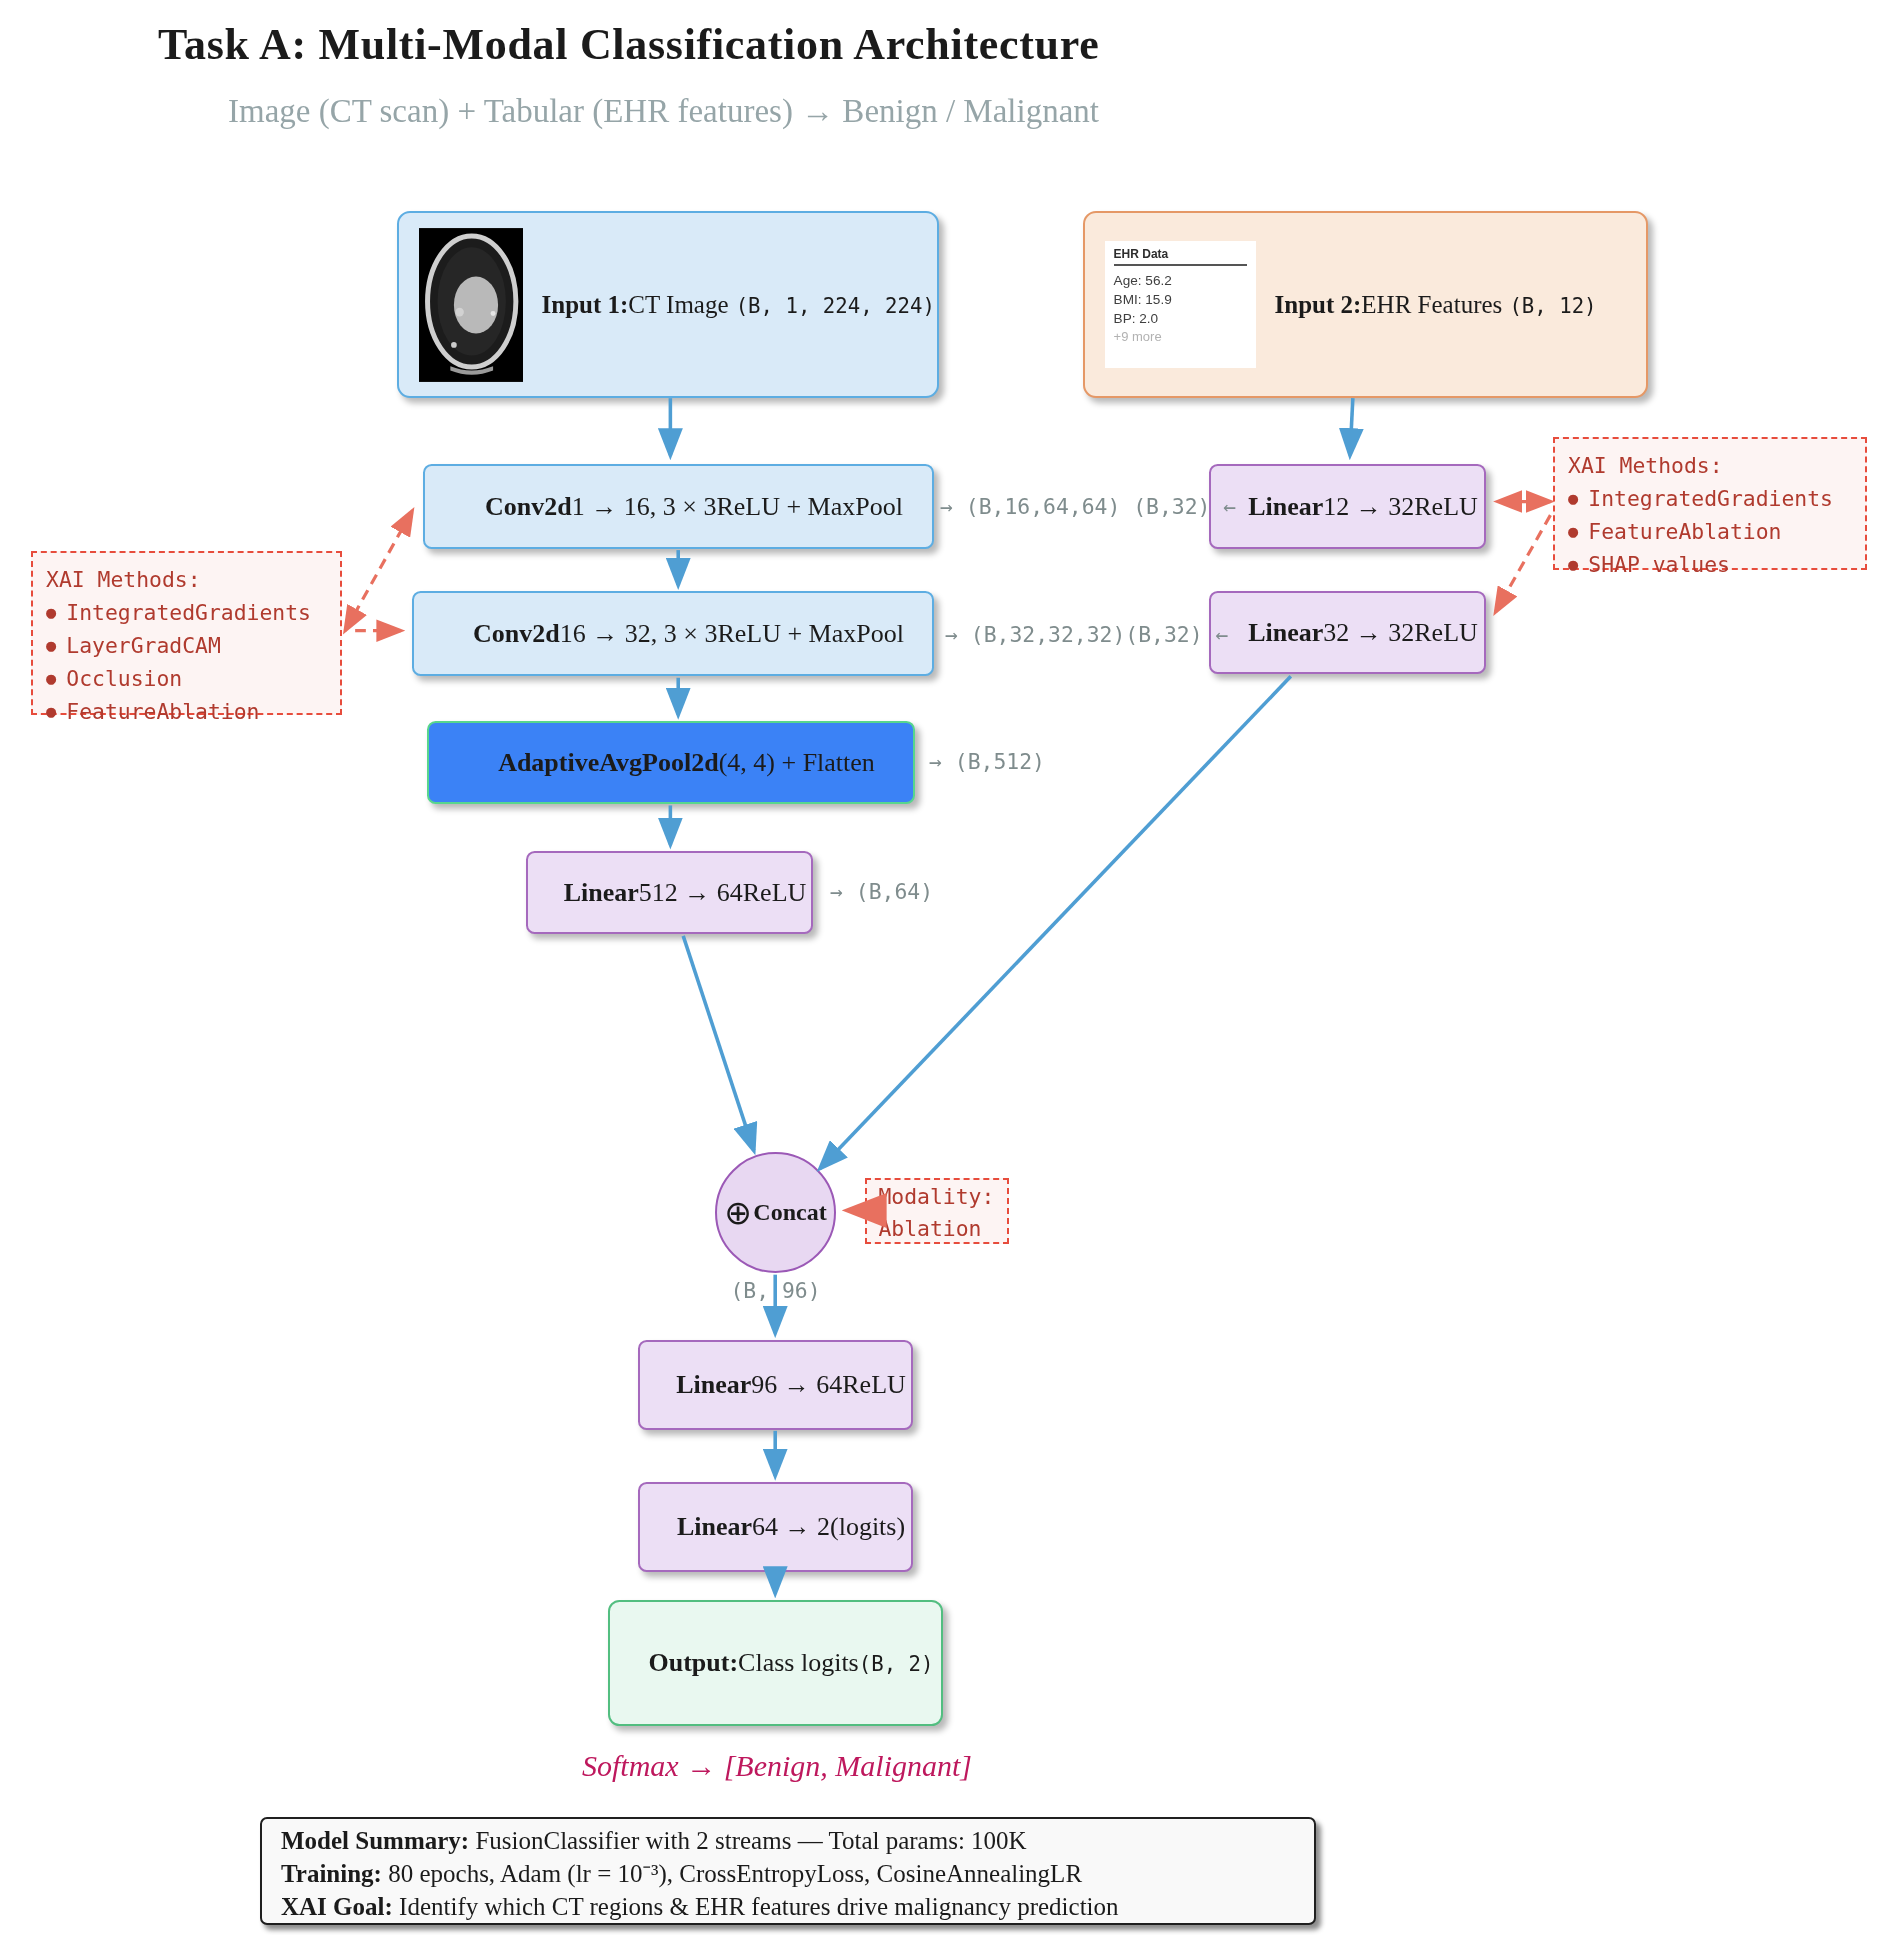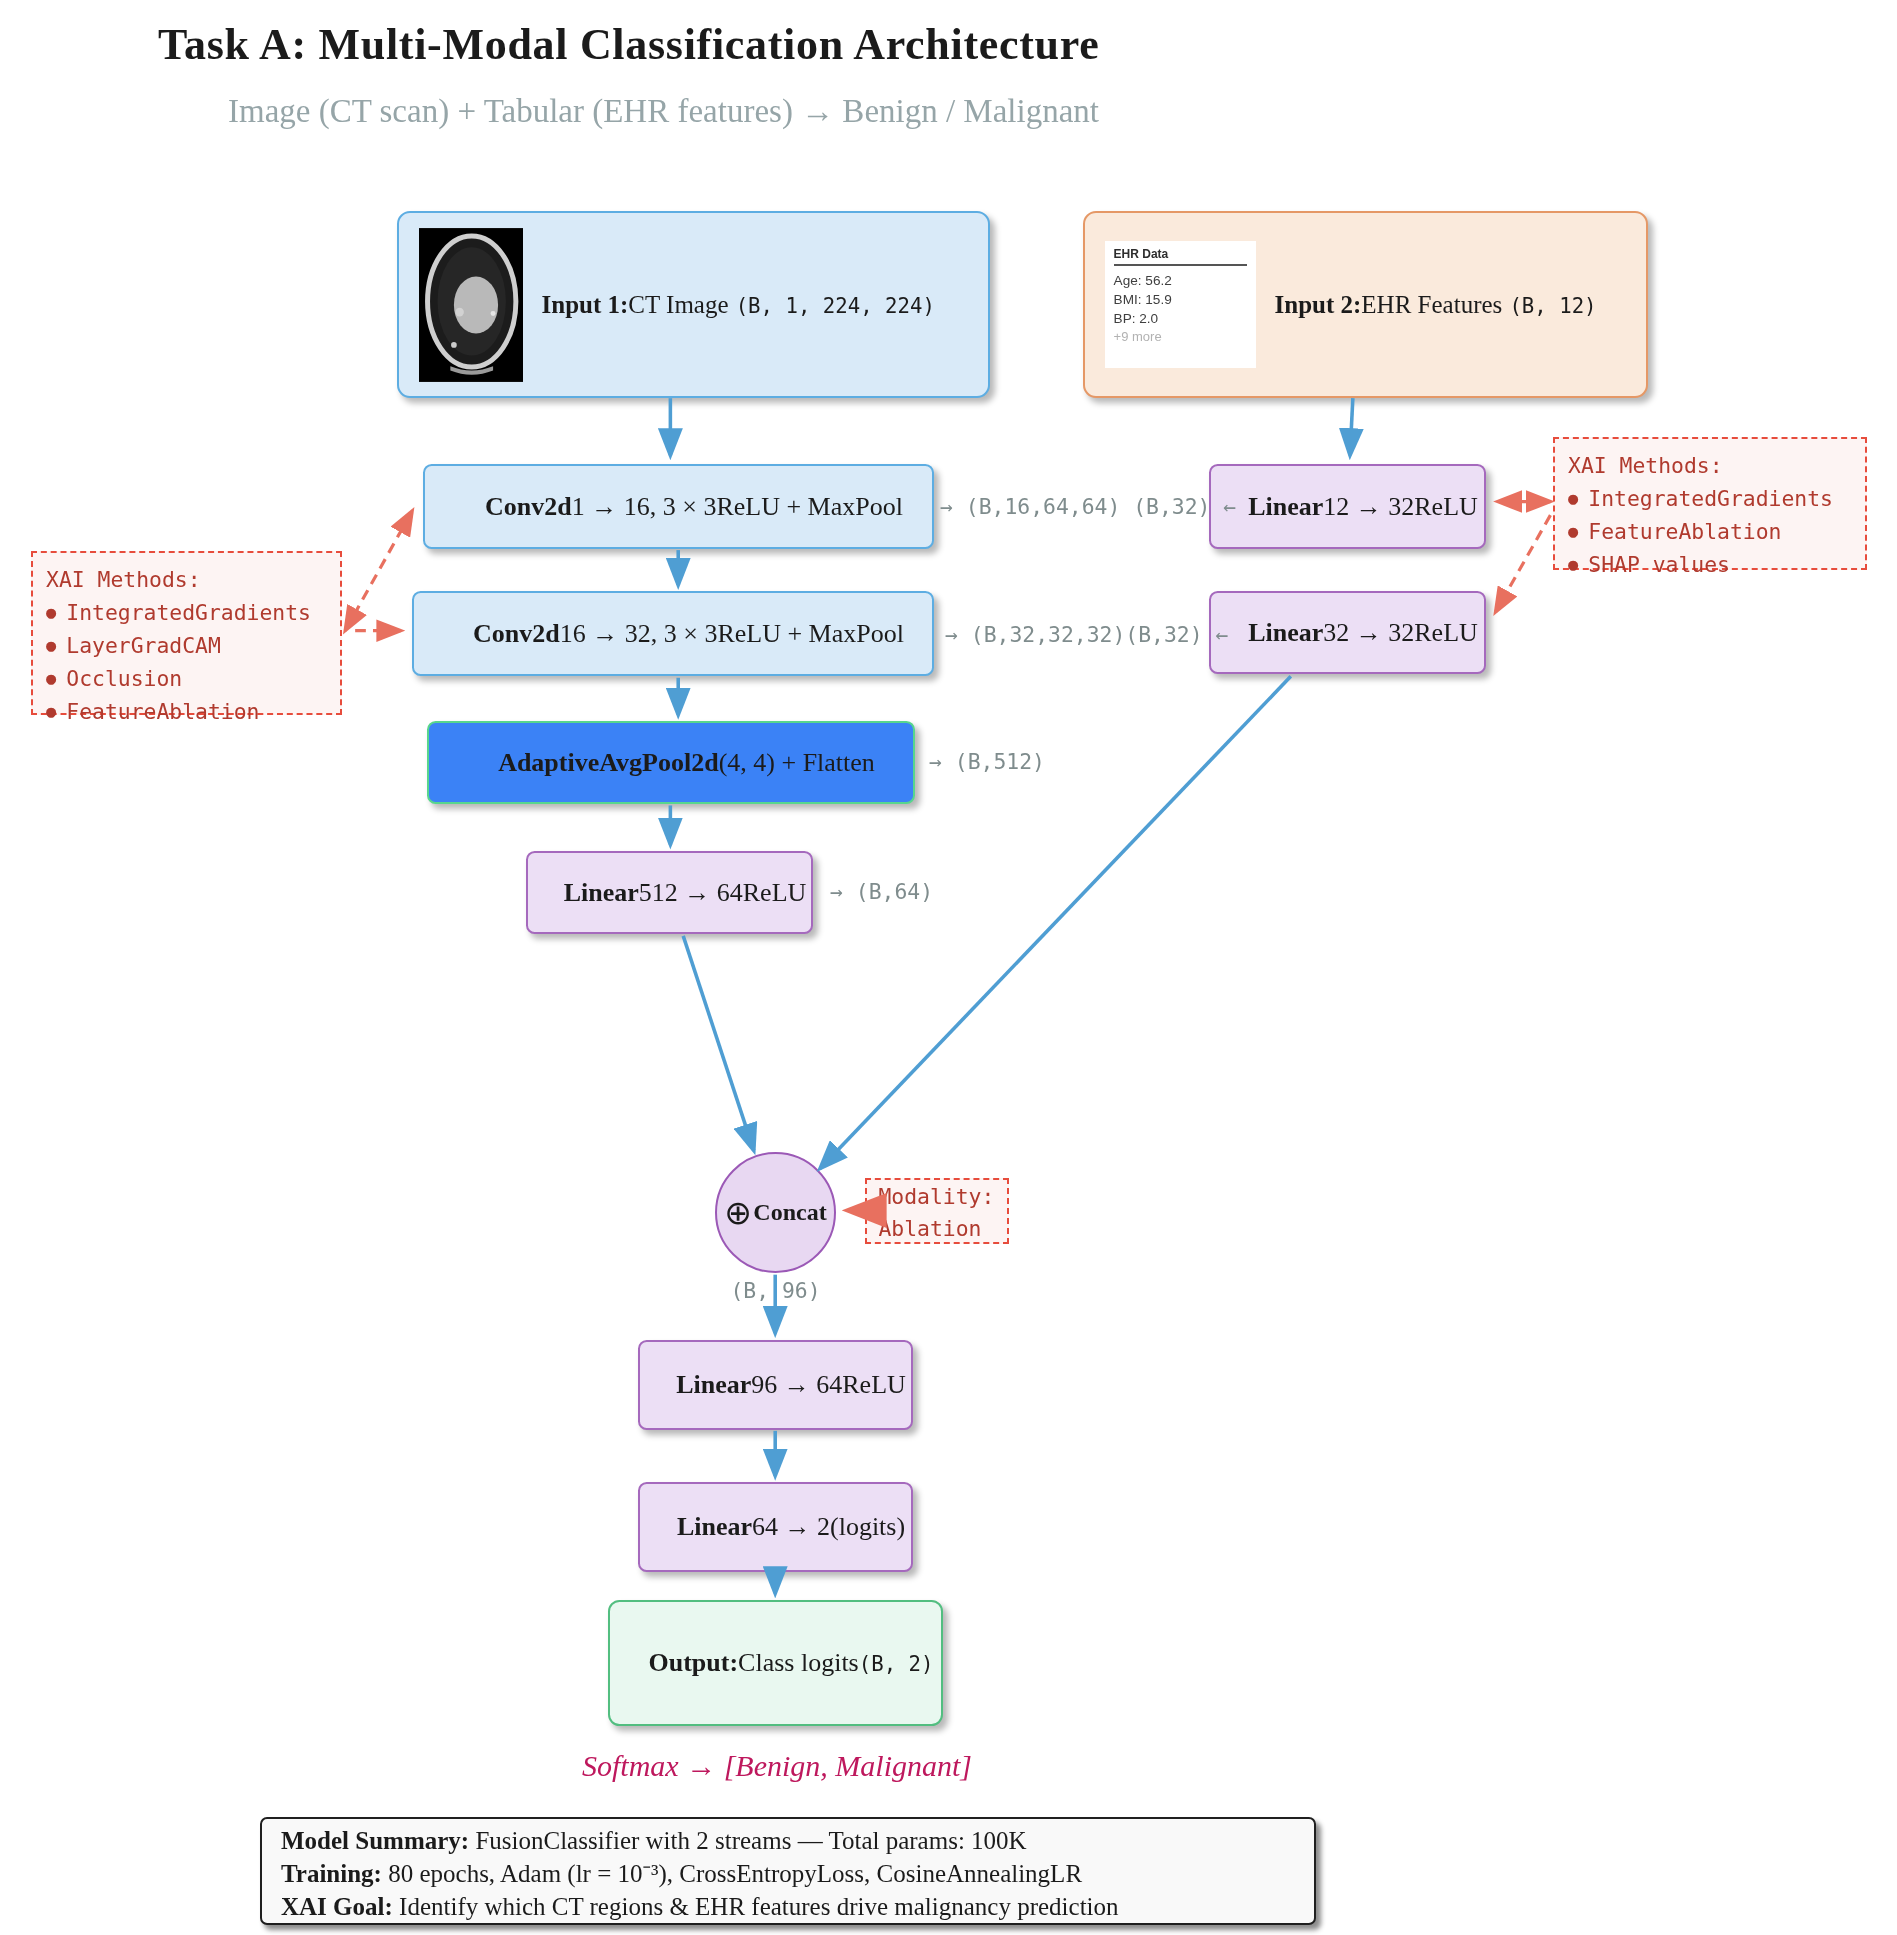--- a/index.html
+++ b/index.html
@@ -109,21 +109,21 @@
     </g>
     <g stroke="#e8705f" stroke-width="4.5" fill="none" stroke-dasharray="15 10">
       <line x1="484" y1="884" x2="578" y2="716" marker-start="url(#mrs)" marker-end="url(#mr)"></line>
       <line x1="498" y1="884" x2="562" y2="884" marker-end="url(#mr)"></line>
       <line x1="2174" y1="703" x2="2100" y2="703" marker-start="url(#mrs)" marker-end="url(#mr)"></line>
       <line x1="2174" y1="722" x2="2097" y2="858" marker-end="url(#mr)"></line>
     </g>
     <line x1="1211" y1="1697" x2="1190" y2="1697" stroke="#e8705f" stroke-width="7" marker-end="url(#mr)"></line>
   </svg>
 
-  <div class="node blue inputbox" style="left:397px;top:211px;width:593px;height:187px;">
+  <div class="node blue inputbox" style="left:397px;top:211px;width:542px;height:187px;">
     <svg class="ct-thumb" viewBox="0 0 146 216">
       <rect x="0" y="0" width="146" height="216" fill="#000000"></rect>
       <ellipse cx="74" cy="103" rx="62" ry="92" fill="#1c1c1c" stroke="#cfcfcf" stroke-width="7"></ellipse>
       <ellipse cx="74" cy="103" rx="48" ry="76" fill="#262626"></ellipse>
       <ellipse cx="80" cy="108" rx="31" ry="40" fill="#b9b9b9"></ellipse>
       <circle cx="57" cy="118" r="6" fill="#d8d8d8" opacity="0.8"></circle>
       <circle cx="104" cy="120" r="3.5" fill="#e6e6e6"></circle>
       <circle cx="49" cy="164" r="4" fill="#cccccc"></circle>
       <path d="M44,194 Q74,206 104,194 L104,200 Q74,212 44,200 Z" fill="#9a9a9a"></path>
     </svg>

